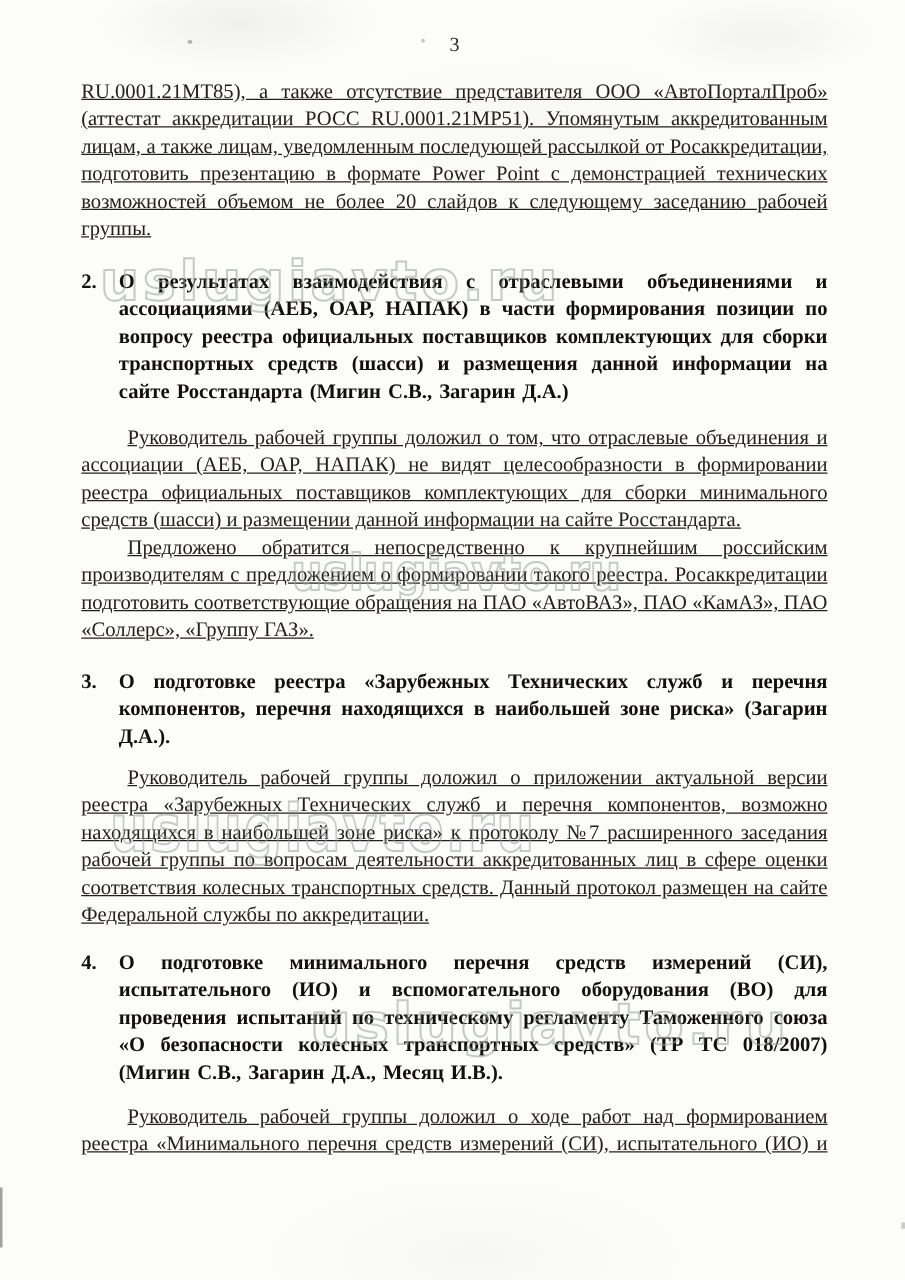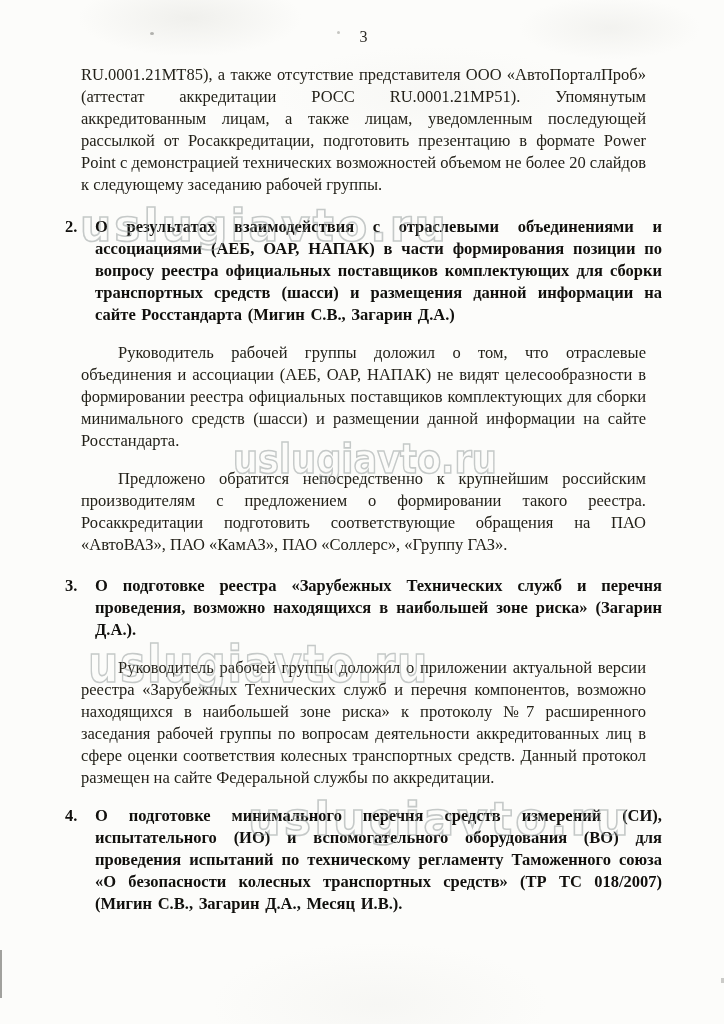--- a/index.html
+++ b/index.html
@@ -13,21 +13,21 @@
       radial-gradient(220px 70px at 430px 95px, rgba(214,214,208,.12), transparent 70%),
       radial-gradient(240px 90px at 380px 1005px, rgba(214,214,208,.14), transparent 70%);
     font-family:"Liberation Serif","DejaVu Serif",serif;
   }
   .content{
     position:absolute;left:65px;top:26px;width:597px;
     font-size:16.5px;line-height:22px;color:#232119;
     text-align:justify;
   }
   .page-number{text-align:center;font-size:16px;color:#2e2c26;margin:0 0 14px 0;}
-  p.para{margin:16px;}
+  p.para{margin:0;text-decoration:underline;}
   .indent{text-indent:37px;}
   .stretch-last{text-align-last:justify;}
   .heading{
     position:relative;padding-left:30px;margin:20px 0 15px 0;
     font-weight:bold;color:#11100d;word-spacing:1.5px;
   }
   .heading .num{position:absolute;left:0;top:0;}
   .sec3 .heading{margin:19px 0 11px 0;}
   .sec4 .heading{margin:16px 0 13px 0;}
   a.link{color:#3a78bf;text-decoration:underline;cursor:pointer;}
@@ -66,30 +66,31 @@
         <span class="num">2.</span>
         <span>О результатах взаимодействия с отраслевыми объединениями и ассоциациями (АЕБ, ОАР, НАПАК) в части формирования позиции по вопросу реестра официальных поставщиков комплектующих для сборки транспортных средств (шасси) и размещения данной информации на сайте Росстандарта (Мигин С.В., Загарин Д.А.)</span>
       </div>
       <p class="para indent">Руководитель рабочей группы доложил о том, что отраслевые объединения и ассоциации (АЕБ, ОАР, НАПАК) не видят целесообразности в формировании реестра официальных поставщиков комплектующих для сборки минимального средств (шасси) и размещении данной информации на сайте Росстандарта.</p>
       <p class="para indent">Предложено обратится непосредственно к крупнейшим российским производителям с предложением о формировании такого реестра. Росаккредитации подготовить соответствующие обращения на ПАО «АвтоВАЗ», ПАО «КамАЗ», ПАО «Соллерс», «Группу ГАЗ».</p>
     </section>
 
     <section class="sec3">
       <div class="heading">
         <span class="num">3.</span>
-        <span>О подготовке реестра «Зарубежных Технических служб и перечня проведения, возможно находящихся в наибольшей зоне риска» (Загарин Д.А.).</span>
+        <span>О подготовке реестра «Зарубежных Технических служб и перечня компонентов, перечня находящихся в наибольшей зоне риска» (Загарин Д.А.).</span>
       </div>
       <p class="para indent">Руководитель рабочей группы доложил о приложении актуальной версии реестра «Зарубежных Технических служб и перечня компонентов, возможно находящихся в наибольшей зоне риска» к протоколу №7 расширенного заседания рабочей группы по вопросам деятельности аккредитованных лиц в сфере оценки соответствия колесных транспортных средств. Данный протокол размещен на сайте Федеральной службы по аккредитации.</p>
     </section>
 
     <section class="sec4">
       <div class="heading">
         <span class="num">4.</span>
         <span>О подготовке минимального перечня средств измерений (СИ), испытательного (ИО) и вспомогательного оборудования (ВО) для проведения испытаний по техническому регламенту Таможенного союза «О безопасности колесных транспортных средств» (ТР ТС 018/2007) (Мигин С.В., Загарин Д.А., Месяц И.В.).</span>
       </div>
+      <p class="para indent stretch-last">Руководитель рабочей группы доложил о ходе работ над формированием реестра «Минимального перечня средств измерений (СИ), испытательного (ИО) и</p>
     </section>
 
   </div>
 
   <div class="wm wm1">uslugiavto.ru</div>
   <div class="wm wm2">uslugiavto.ru</div>
   <div class="wm wm3">uslugiavto.ru</div>
   <div class="wm wm4">uslugiavto.ru</div>
 
   <div class="artifact edge-left"></div>

